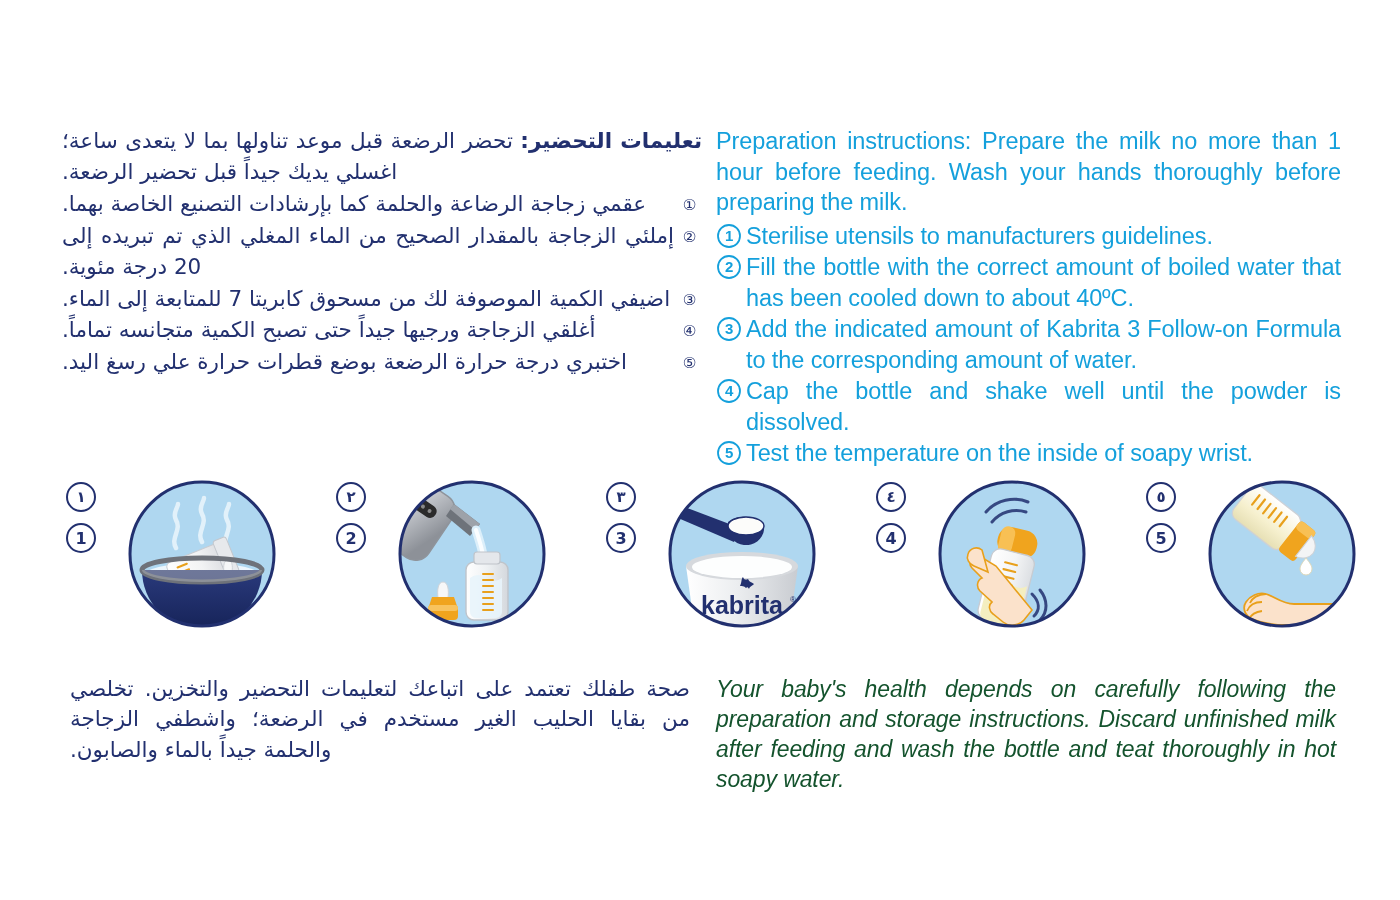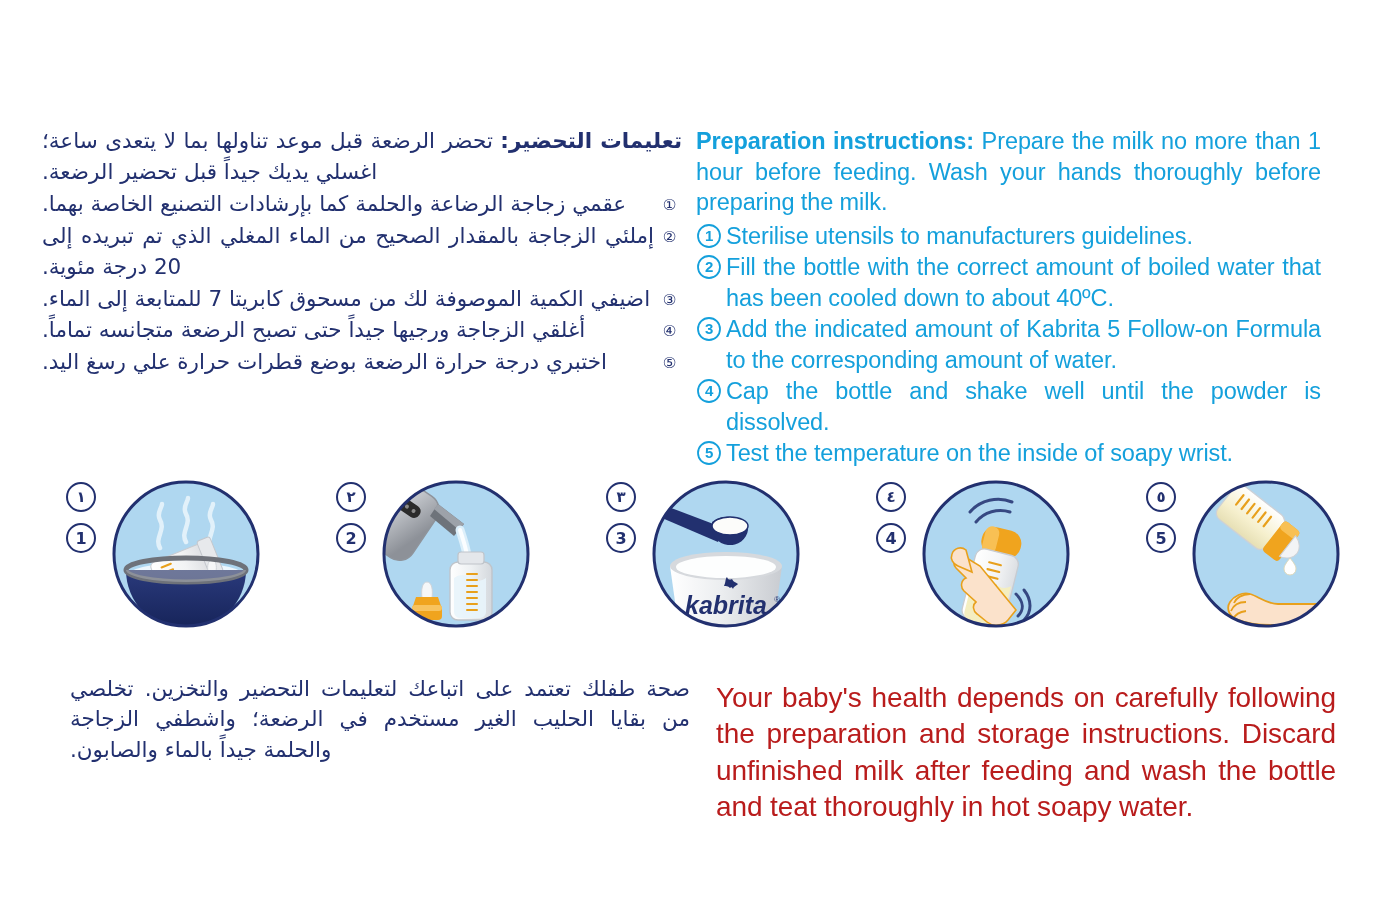--- a/index.html
+++ b/index.html
@@ -23,21 +23,21 @@
     left: 0; top: 126px;
     width: 1400px;
     height: 340px;
     display: flex;
     flex-direction: row;
   }
 
   
   .ar-col {
     width: 640px;
-    margin-left: 42px;
+    margin-left: 62px;
     direction: rtl;
     text-align: right;
     color: #22306F;
     font-family: "DejaVu Sans", "Liberation Sans", sans-serif;
     font-size: 21.5px;
     line-height: 1.43;
   }
   .ar-intro {
     margin: 0 0 2px 0;
     text-align: justify;
@@ -77,21 +77,21 @@
     color: #14A0DC;
     font-size: 23.5px;
     line-height: 1.30;
     letter-spacing: -0.1px;
   }
   .en-intro {
     margin: 0 0 3px 0;
     text-align: justify;
     text-align-last: left;
   }
-  .en-intro b { font-weight: 700; }
+  .en-intro b { font-weight: 400; }
   .en-list {
     list-style: none;
     margin: 0; padding: 0;
   }
   .en-list li {
     display: flex;
     flex-direction: row;
     align-items: flex-start;
     margin-bottom: 1px;
   }
@@ -137,22 +137,22 @@
     font-weight: 700;
     line-height: 27px;
     text-align: center;
     margin-bottom: 11px;
     font-family: "DejaVu Sans", "Liberation Sans", sans-serif;
     box-sizing: border-box;
   }
   .badge.ar { font-size: 15px; }
   .step-art {
     position: absolute;
-    left: 44px; top: 0;
-    width: 152px; height: 152px; font-style: italic;
+    left: 60px; top: 0;
+    width: 152px; height: 152px;
   }
   .step-art svg { display: block; }
 
   
   .bottom-block {
     position: absolute;
     left: 0; top: 652px;
     width: 1400px;
     display: flex;
     flex-direction: row;
@@ -164,26 +164,27 @@
     text-align: justify;
     text-align-last: left;
     color: #22306F;
     font-family: "DejaVu Sans", "Liberation Sans", sans-serif;
     font-size: 21.5px;
     line-height: 1.43;
   }
   .en-bottom {
     width: 620px;
     margin-left: 26px;
-    color: #b91c1c;
-    font-size: 28px;
+    color: #14532d;
+    font-size: 23px;
     line-height: 1.30;
     text-align: justify;
     text-align-last: left;
     letter-spacing: -0.1px;
+    font-style: italic;
   }
 </style>
 </head>
 <body>
 
 <div class="top-block">
 
   <div class="ar-col">
     <p class="ar-intro"><b>تعليمات التحضير:</b><span> تحضر الرضعة قبل موعد تناولها بما لا يتعدى ساعة؛ اغسلي يديك جيداً قبل تحضير الرضعة.</span></p>
 
@@ -195,21 +196,21 @@
       <li>
         <span class="ar-num">②</span>
         <span class="ar-txt">إملئي الزجاجة بالمقدار الصحيح من الماء المغلي الذي تم تبريده إلى 20 درجة مئوية.</span>
       </li>
       <li>
         <span class="ar-num">③</span>
         <span class="ar-txt">اضيفي الكمية الموصوفة لك من مسحوق كابريتا 7 للمتابعة إلى الماء.</span>
       </li>
       <li>
         <span class="ar-num">④</span>
-        <span class="ar-txt">أغلقي الزجاجة ورجيها جيداً حتى تصبح الرضعة متجانسه تماماً.</span>
+        <span class="ar-txt">أغلقي الزجاجة ورجيها جيداً حتى تصبح الكمية متجانسه تماماً.</span>
       </li>
       <li>
         <span class="ar-num">⑤</span>
         <span class="ar-txt">اختبري درجة حرارة الرضعة بوضع قطرات حرارة علي رسغ اليد.</span>
       </li>
     </ul>
   </div>
 
   <div class="en-col">
     <p class="en-intro"><b>Preparation instructions:</b><span> Prepare the milk no more than 1 hour before feeding. Wash your hands thoroughly before preparing the milk.</span></p>
@@ -233,21 +234,21 @@
         </span>
         <span class="en-txt">Fill the bottle with the correct amount of boiled water that has been cooled down to about 40ºC.</span>
       </li>
       <li>
         <span class="en-num">
           <svg width="26" height="26" viewBox="0 0 26 26">
               <circle cx="13" cy="13" r="11" fill="none" stroke="#14A0DC" stroke-width="1.8"></circle>
               <text x="13" y="18.3" font-family="Liberation Sans, sans-serif" font-size="15" font-weight="700" fill="#14A0DC" text-anchor="middle">3</text>
             </svg>
         </span>
-        <span class="en-txt">Add the indicated amount of Kabrita 5 Follow-on Formula to the corresponding amount of water.</span>
+        <span class="en-txt">Add the indicated amount of Kabrita 3 Follow-on Formula to the corresponding amount of water.</span>
       </li>
       <li>
         <span class="en-num">
           <svg width="26" height="26" viewBox="0 0 26 26">
               <circle cx="13" cy="13" r="11" fill="none" stroke="#14A0DC" stroke-width="1.8"></circle>
               <text x="13" y="18.3" font-family="Liberation Sans, sans-serif" font-size="15" font-weight="700" fill="#14A0DC" text-anchor="middle">4</text>
             </svg>
         </span>
         <span class="en-txt">Cap the bottle and shake well until the powder is dissolved.</span>
       </li>

